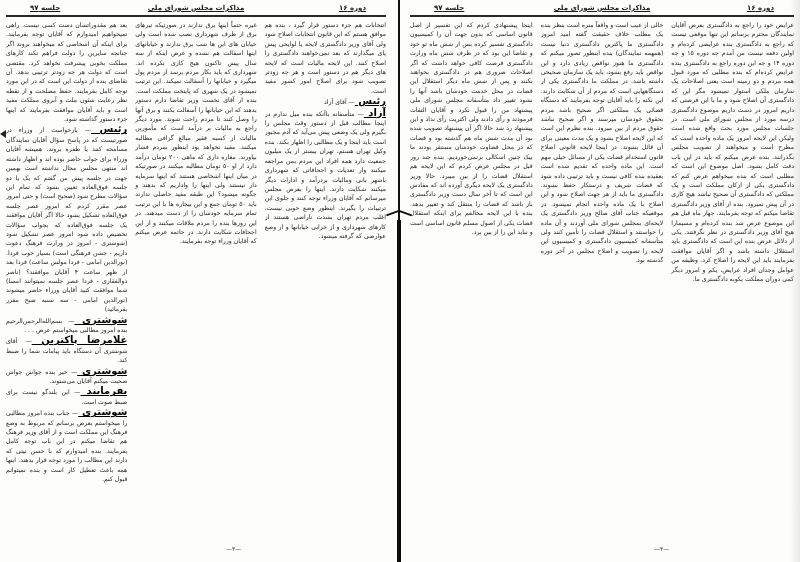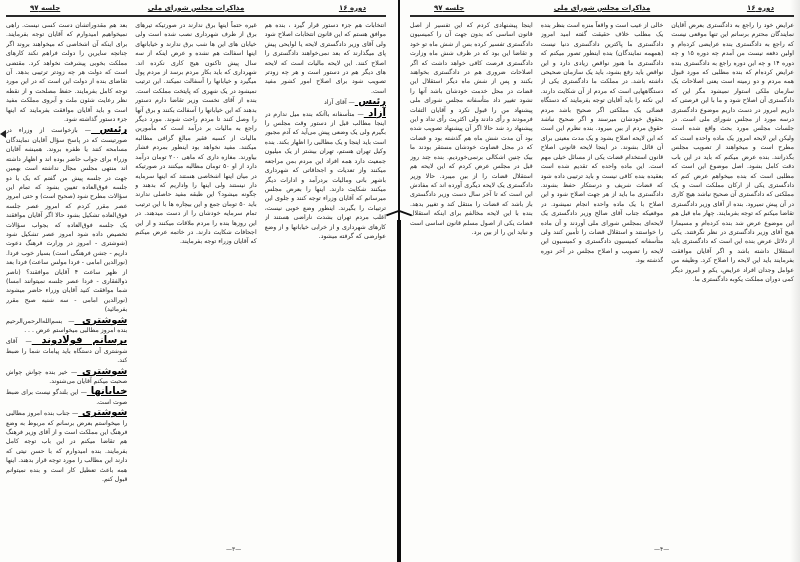--- a/index.html
+++ b/index.html
@@ -62,23 +62,23 @@
           <p><span class="spk">رئیس </span><span>— آقای آزاد</span></p>
           <p><span class="spk">آزاد </span><span>— متأسفانه باآنکه بنده میل ندارم در اینجا مطالب قبل از دستور وقت مجلس را بگیرم ولی یک وضعی پیش می‌آید که آدم مجبور است باید اینجا و یک مطالبی را اظهار بکند. بنده وکیل تهران هستم، تهران بیشتر از یک میلیون جمعیت دارد همه افراد این مردم بمن مراجعه میکنند واز تعدیات و اجحافاتی که شهرداری باشهر بانی ومالیات بردرآمد و ادارات دیگر میکنند شکایت دارند. اینها را بعرض مجلس میرسانم که آقایان وزراء توجه کنند و جلوی این ترتیبات را بگیرند. اینطور وضع خوبی نیست، اغلب مردم تهران بشدت ناراضی هستند از کارهای شهرداری و از خرابی خیابانها و از وضع عوارضی که گرفته میشود.</span></p>
         </div>
       <div class="col">
           <p><span>غیره حتماً اینها برق ندارند در صورتیکه تیرهای برق از طرف شهرداری نصب شده است ولی خیابان های این ها شب برق ندارند و خیابانهای اینها اسفالت هم نشده و عرض اینکه از سه سال پیش تاکنون هیچ کاری نکرده اند. شهرداری که باید بکار مردم برسد از مردم پول میگیرد و خیابانها را آسفالت نمیکند. این ترتیب نمیشود در یک شهری که پایتخت مملکت است. بنده از آقای نخست وزیر تقاضا دارم دستور بدهند که این خیابانها را آسفالت بکنند و برق آنها را وصل کنند تا مردم راحت شوند. مورد دیگر راجع به مالیات بر درآمد است که مأمورین مالیات از کسبه فقیر مبالغ گزافی مطالبه میکنند. مفید نخواهد بود اینطور بمردم فشار بیاورند. مغازه داری که ماهی ۲۰۰ تومان درآمد دارد از او ۵۰ تومان مطالبه میکنند در صورتیکه در میان اینها اشخاصی هستند که اینها سرمایه دار نیستند ولی اینها را واداریم که بدهند و چگونه میشود؟ این طبقه مفید حاصلی ندارند باید ۵۰ تومان جمع و این بیچاره ها با این ترتیب تمام سرمایه خودشان را از دست میدهند. در این روزها بنده را مردم ملاقات میکنند و از این اجحافات شکایت دارند. در خاتمه عرض میکنم که آقایان وزراء توجه بفرمایند.</span></p>
         </div>
       <div class="col">
           <p><span>بعد هم مقدوراتشان دست کسی نیست. راهی نمیخواهیم امیدوارم که آقایان توجه بفرمایند. برای اینکه آن اشخاصی که میخواهند بروند اگر چنانچه سایرین را دولت فراهم نکند کارهای مملکت بخوبی پیشرفت نخواهد کرد. مقتضی است که دولت هر چه زودتر ترتیبی بدهد. آن تقاضای بنده از دولت این است که در این مورد توجه کامل بفرمایند. حفظ مصلحت و از نقطه نظر رعایت شئون ملت و آبروی مملکت مفید است و باید آقایان موافقت بفرمایند که اینها جزء دستور گذاشته شود.</span></p>
           <p><span class="spk">رئیس </span><span>— بازخواست از وزراء در صورتیست که در پاسخ سؤال آقایان نمایندگان مسامحه کنند یا طفره بروند. همیشه آقایان وزراء برای جواب حاضر بوده اند و اظهار داشته اند منتهی مجلس مجال نداشته است بهمین جهت در جلسه پیش من گفتم که یک یا دو جلسه فوق‌العاده تعیین بشود که تمام این سؤالات مطرح شود (صحیح است) و حتی امروز عصر مقرر کردم که امروز عصر جلسه فوق‌العاده تشکیل بشود حالا اگر آقایان موافقند یک جلسه فوق‌العاده که بجواب سؤالات تخصیص داده شود امروز عصر تشکیل شود (شوشتری - امروز در وزارت فرهنگ دعوت داریم - جشن فرهنگی است) بسیار خوب فردا. (نورالدین امامی - فردا مولس ساعت) فردا بعد از ظهر ساعت ۴ آقایان موافقند؟ (ناصر ذوالفقاری - فردا عصر جلسه نمیتوانند امسا) شما موافقت کنید آقایان وزراء حاضر میشوند (نورالدین امامی - سه شنبه صبح مقرر بفرمائید)</span></p>
           <p><span class="spk">شوشتری </span><span>— بسم‌الله‌الرحمن‌الرحیم بنده امروز مطالبی میخواستم عرض . . .</span></p>
-          <p><span class="spk">برسانم فولادوند </span><span>— آقای شوشتری آن دستگاه باید پیامات شما را ضبط کند.</span></p>
+          <p><span class="spk">غلامرضا پاکترین </span><span>— آقای شوشتری آن دستگاه باید پیامات شما را ضبط کند.</span></p>
           <p><span class="spk">شوشتری </span><span>— خیر بنده چواش چواش صحبت میکنم آقایان می‌شنوند.</span></p>
-          <p><span class="spk">خیابانها </span><span>— این بلندگو نیست برای ضبط صوت است.</span></p>
+          <p><span class="spk">بفرمایند </span><span>— این بلندگو نیست برای ضبط صوت است.</span></p>
           <p><span class="spk">شوشتری </span><span>— جناب بنده امروز مطالبی را میخواستم بعرض برسانم که مربوط به وضع فرهنگ این مملکت است و از آقای وزیر فرهنگ هم تقاضا میکنم در این باب توجه کامل بفرمایند. بنده امیدوارم که با حسن نیتی که دارند این مطالب را مورد توجه قرار بدهند. اینها همه باعث تعطیل کار است و بنده نمیتوانم قبول کنم.</span></p>
         </div>
     </div>
 
     <div class="pageno">—۳—</div>
   </div>
 
   <div class="spine">
     <div class="line"></div>
     <div class="thick"></div>

